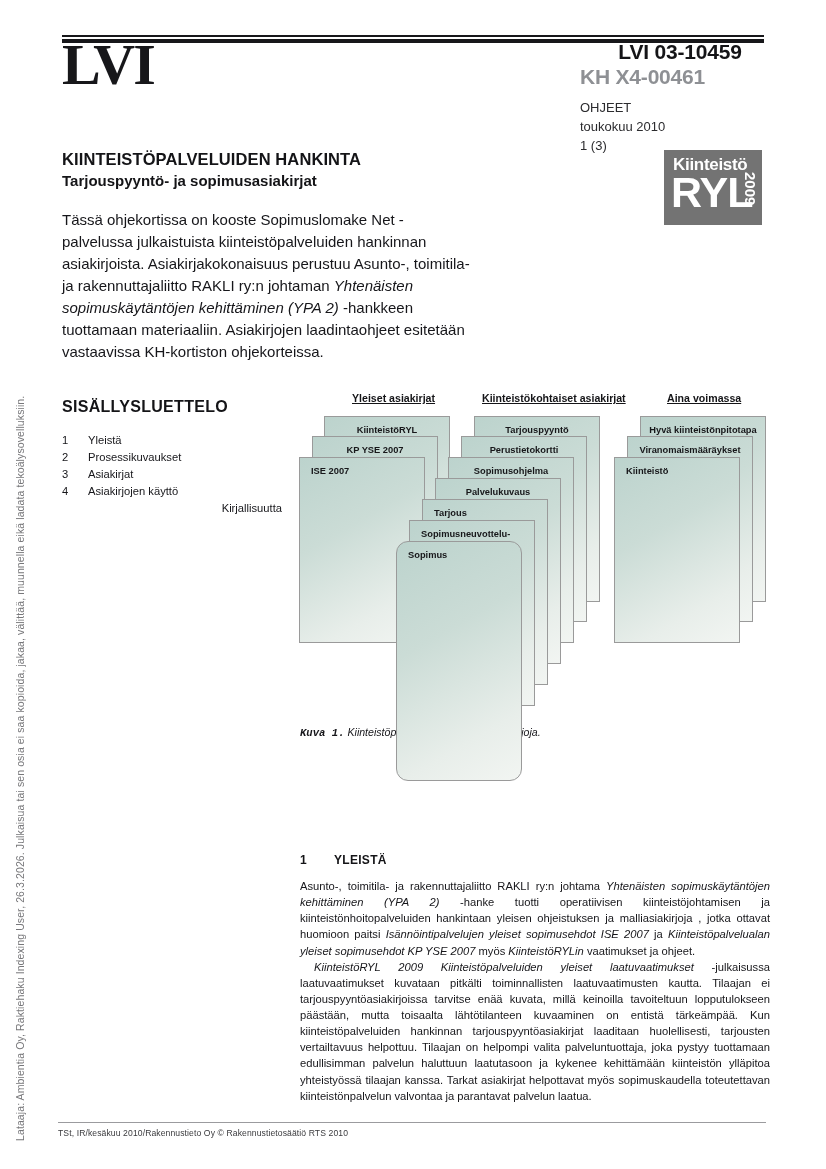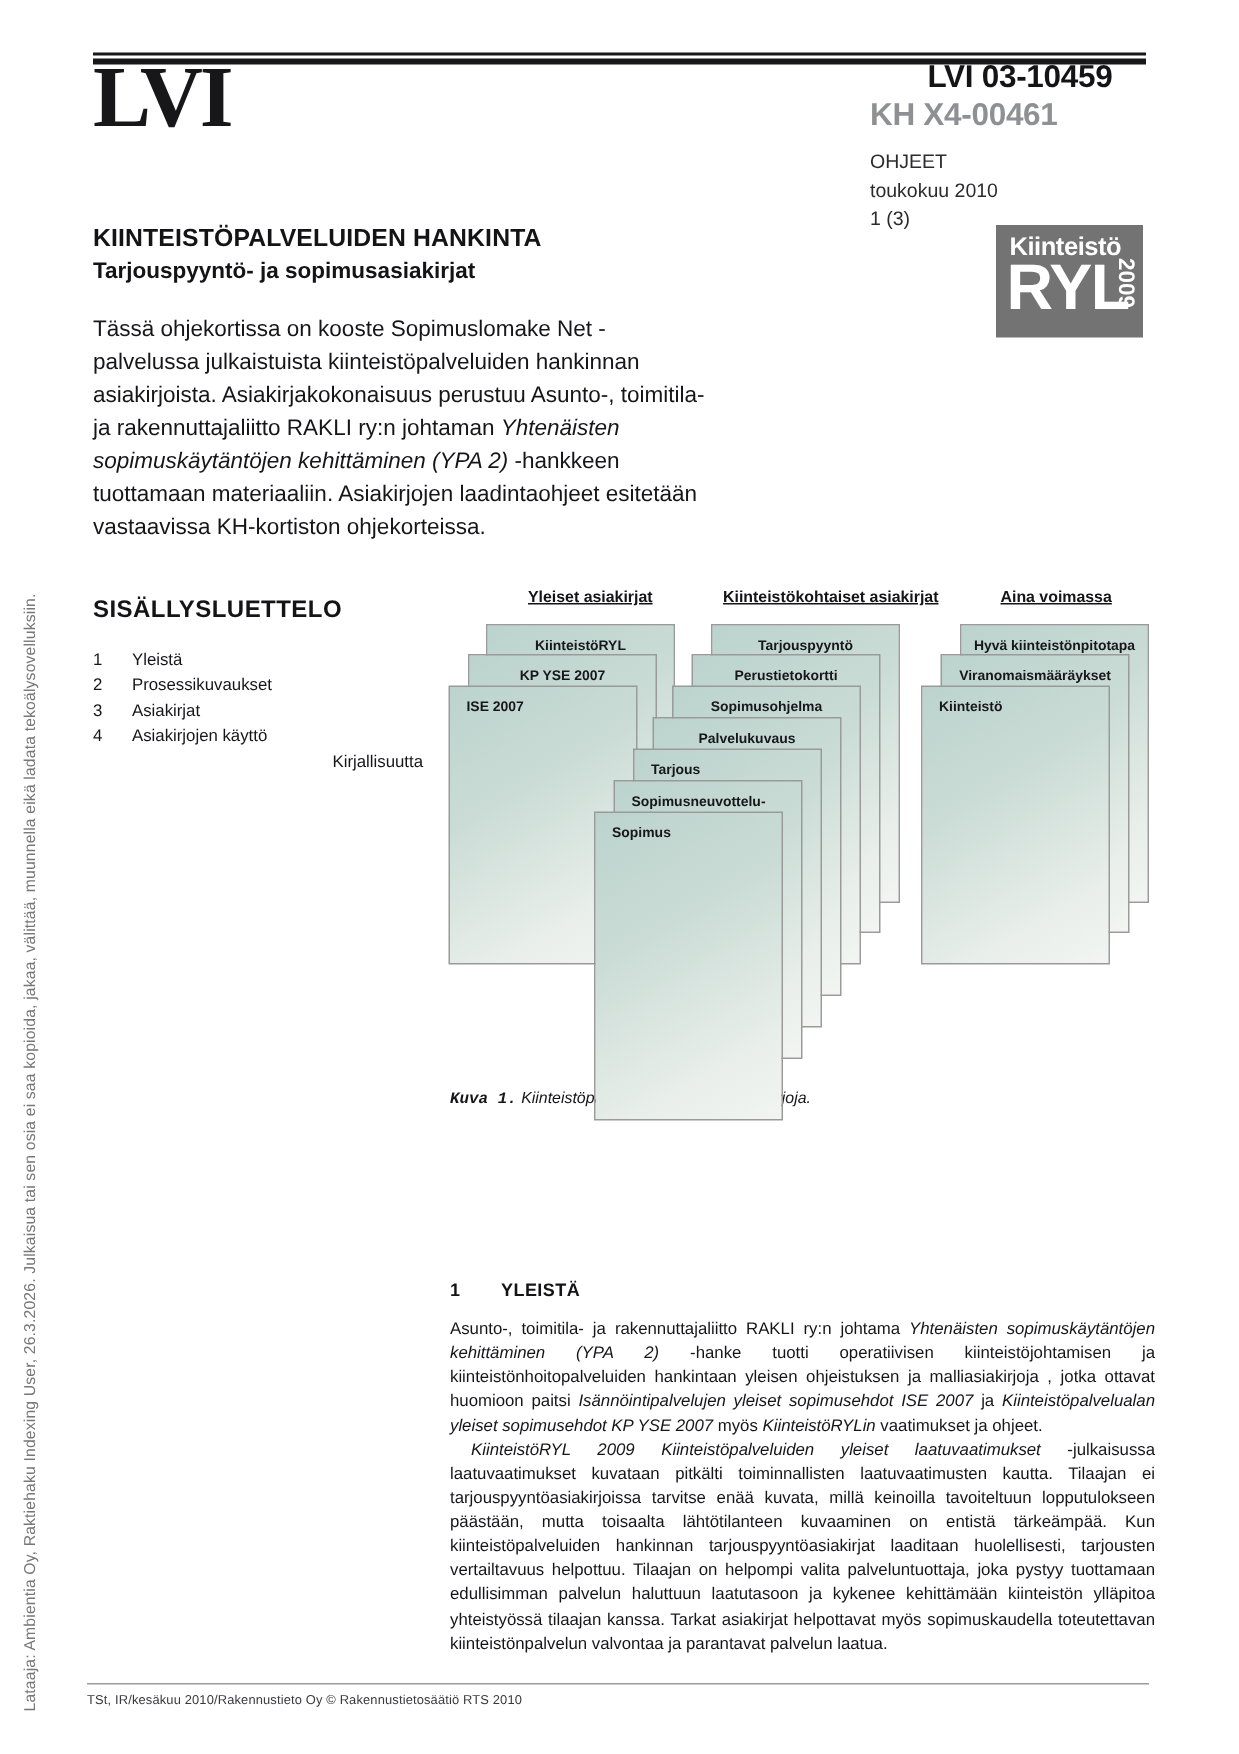--- a/index.html
+++ b/index.html
@@ -376,21 +376,21 @@
   <div class="card" style="left:135px; top:86px; width:126px; height:186px; z-index:4;">
     <div class="card-label centered">Palvelukuvaus</div>
   </div>
   <div class="card" style="left:122px; top:107px; width:126px; height:186px; z-index:5;">
     <div class="card-label">Tarjous</div>
   </div>
   <div class="card" style="left:109px; top:128px; width:126px; height:186px; z-index:6;">
     <div class="card-label">Sopimusneuvottelu-
 pöytäkirja</div>
   </div>
-  <div class="card" style="left:96px; top:149px; width:126px; height:206px; z-index:7;">
+  <div class="card" style="left:96px; top:149px; width:126px; height:240px; z-index:7;border-radius:12px;">
     <div class="card-label">Sopimus</div>
   </div>
 
   <div class="card" style="left:340px; top:24px; width:126px; height:186px; z-index:1;">
     <div class="card-label centered">Hyvä kiinteistönpitotapa</div>
   </div>
   <div class="card" style="left:327px; top:44px; width:126px; height:186px; z-index:2;">
     <div class="card-label centered">Viranomaismääräykset</div>
   </div>
   <div class="card" style="left:314px; top:65px; width:126px; height:186px; z-index:3;">

